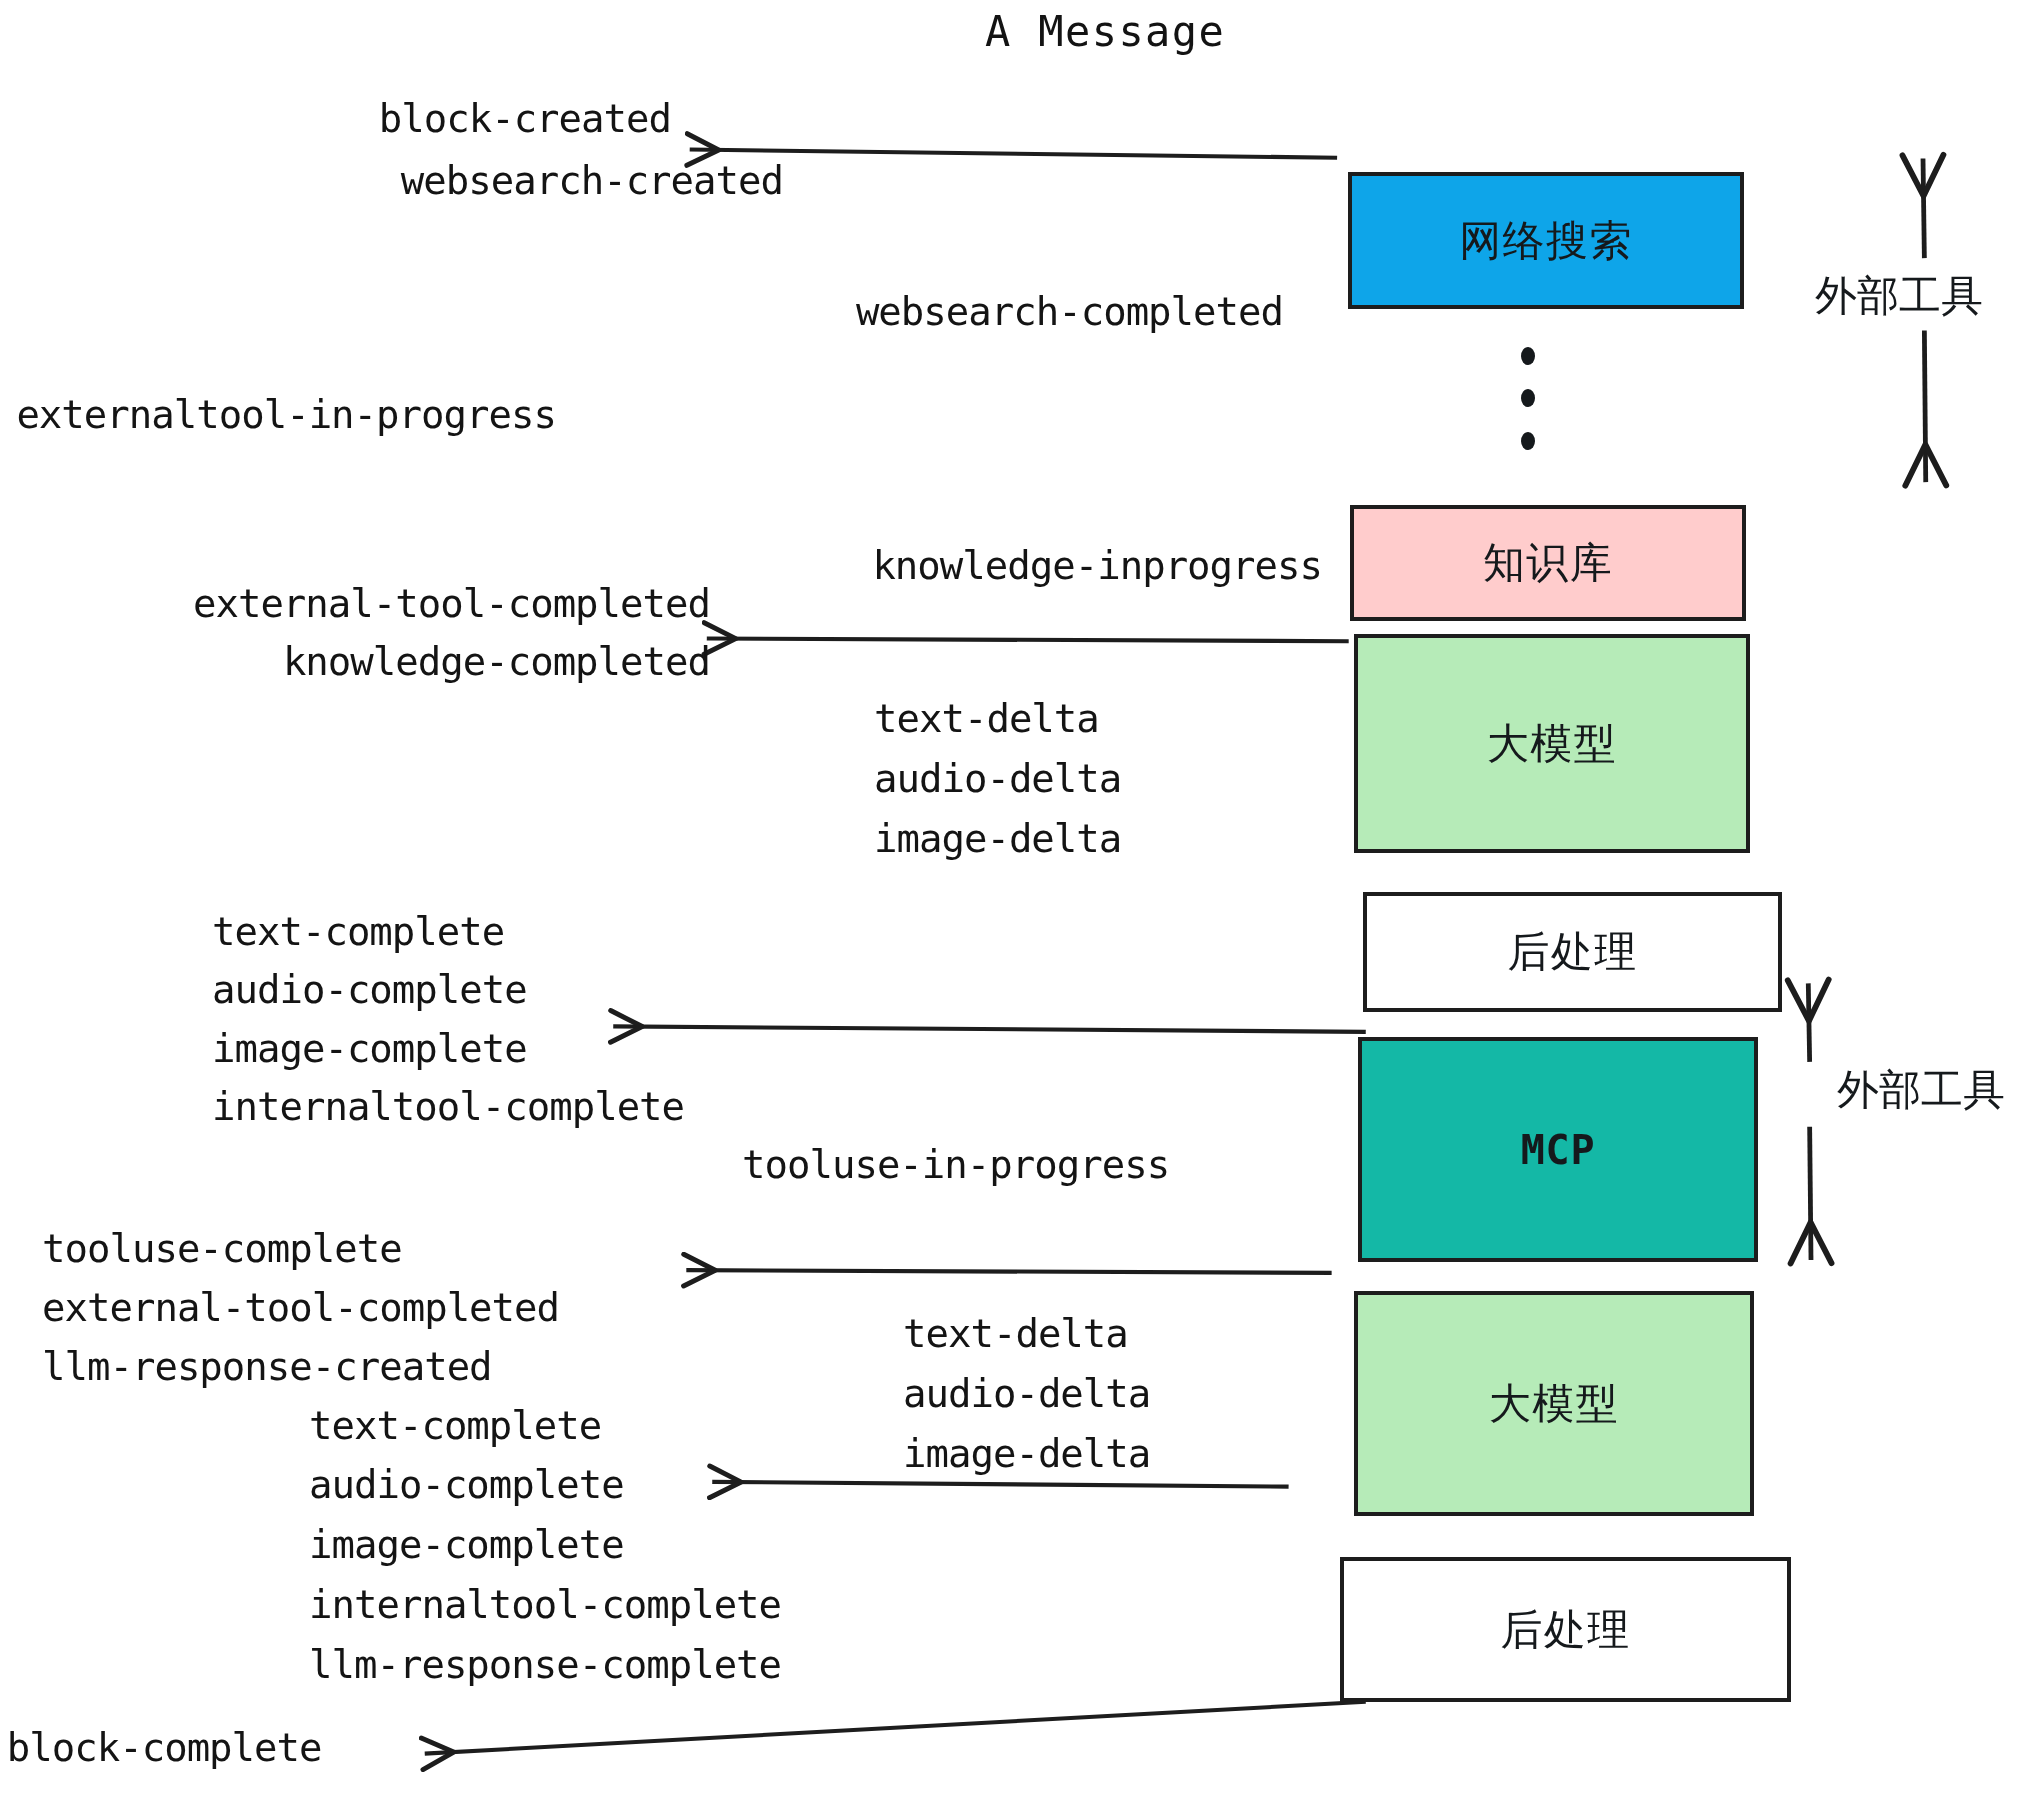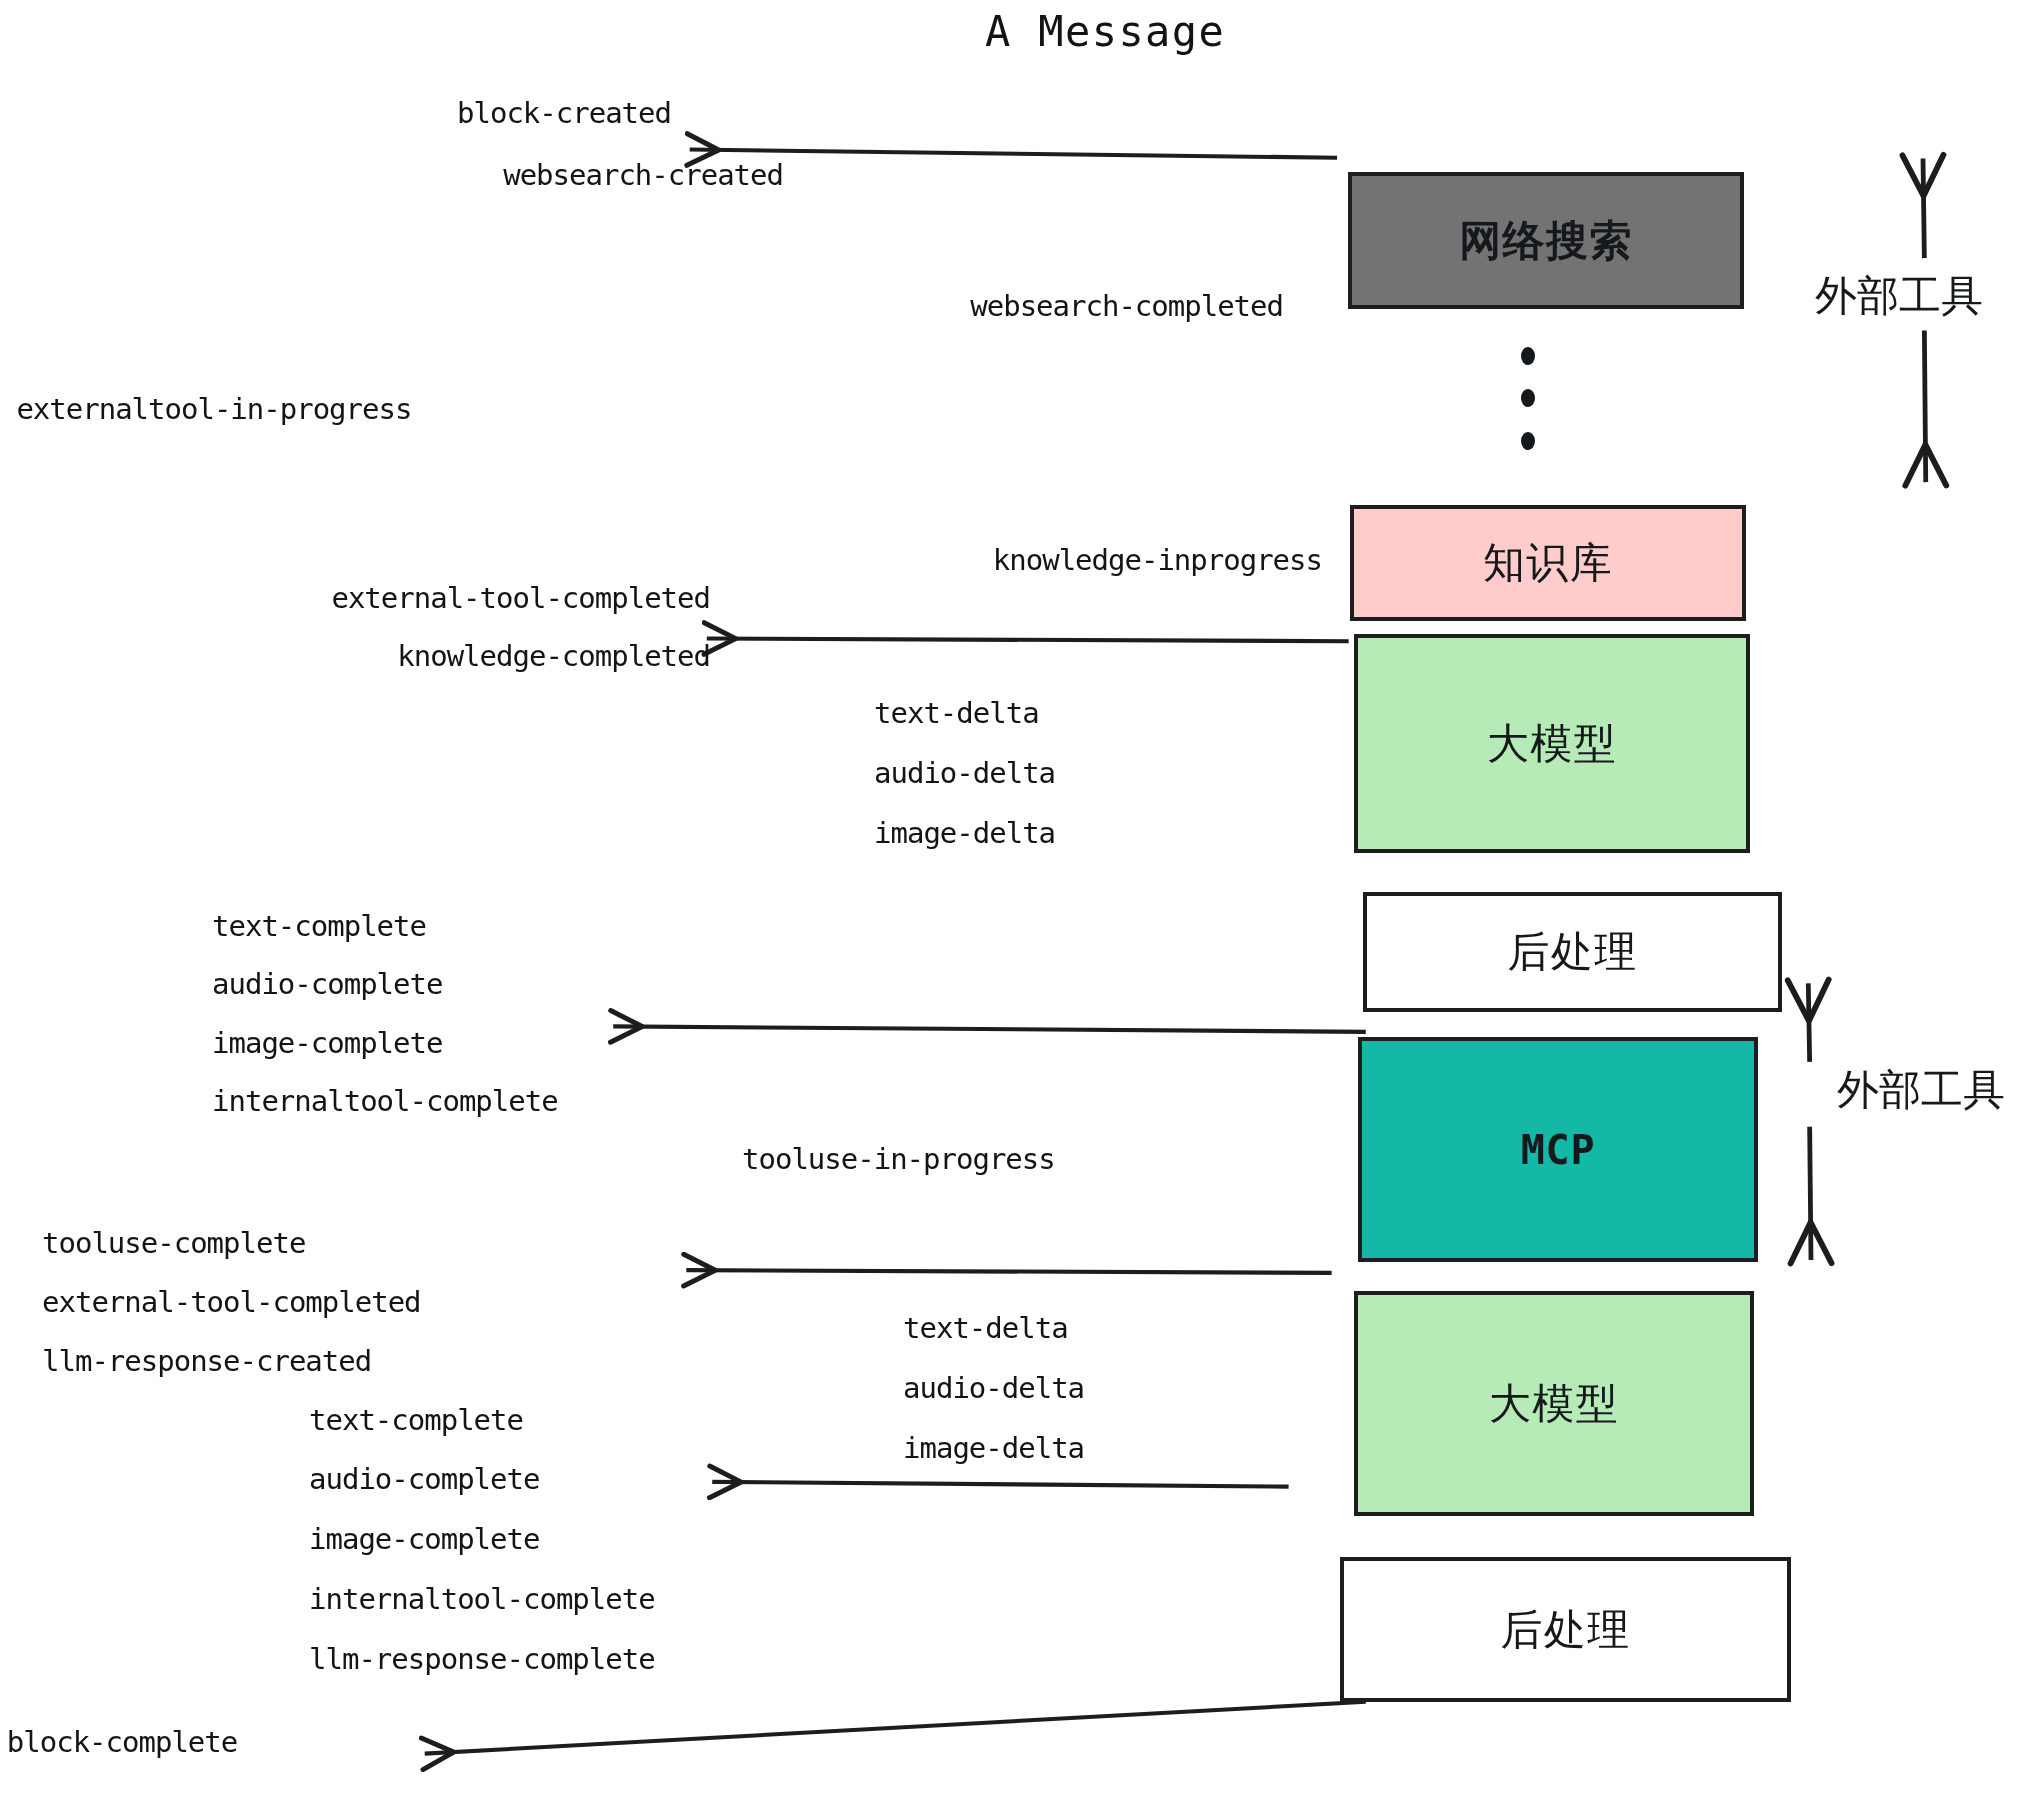--- a/index.html
+++ b/index.html
@@ -44,21 +44,21 @@
   .stage-label.latin {
     font-family: "DejaVu Sans Mono", "Liberation Mono", monospace;
     font-size: 40px;
     font-weight: bold;
     letter-spacing: 0.7px;
   }
   
   .evt {
     position: absolute;
     font-family: "DejaVu Sans Mono", "Liberation Mono", monospace;
-    font-size: 29px;
+    font-size: 39px;
     color: #141414;
     letter-spacing: -1px;
     white-space: nowrap;
     line-height: 1;
   }
   .evt.right {
     
     transform: translateX(-100%);
   }
   
@@ -119,21 +119,21 @@
 
     <line x1="2818" y1="378" x2="2816" y2="232" stroke="#1d1d1d" stroke-width="7" marker-end="url(#ah-up)"></line>
 
     <line x1="2818" y1="484" x2="2820" y2="706" stroke="#1d1d1d" stroke-width="7" marker-end="url(#ah-up)"></line>
 
     <line x1="2650" y1="1555" x2="2648" y2="1440" stroke="#1d1d1d" stroke-width="7" marker-end="url(#ah-up)"></line>
 
     <line x1="2650" y1="1650" x2="2652" y2="1845" stroke="#1d1d1d" stroke-width="7" marker-end="url(#ah-up)"></line>
   </svg>
 
-  <div class="stage-box" style="left:1348px; top:172px; width:396px; height:137px; background:#737373;font-weight:bold;">
+  <div class="stage-box" style="left:1348px; top:172px; width:396px; height:137px; background:#0ea5e9;">
     <span class="stage-label">网络搜索</span>
   </div>
 
   <div class="vdots" style="left:1521px; top:347px;"></div>
   <div class="vdots" style="left:1521px; top:389px;"></div>
   <div class="vdots" style="left:1521px; top:432px;"></div>
 
   <div class="stage-box" style="left:1350px; top:505px; width:396px; height:116px; background:#ffcccc;">
     <span class="stage-label">知识库</span>
   </div>

